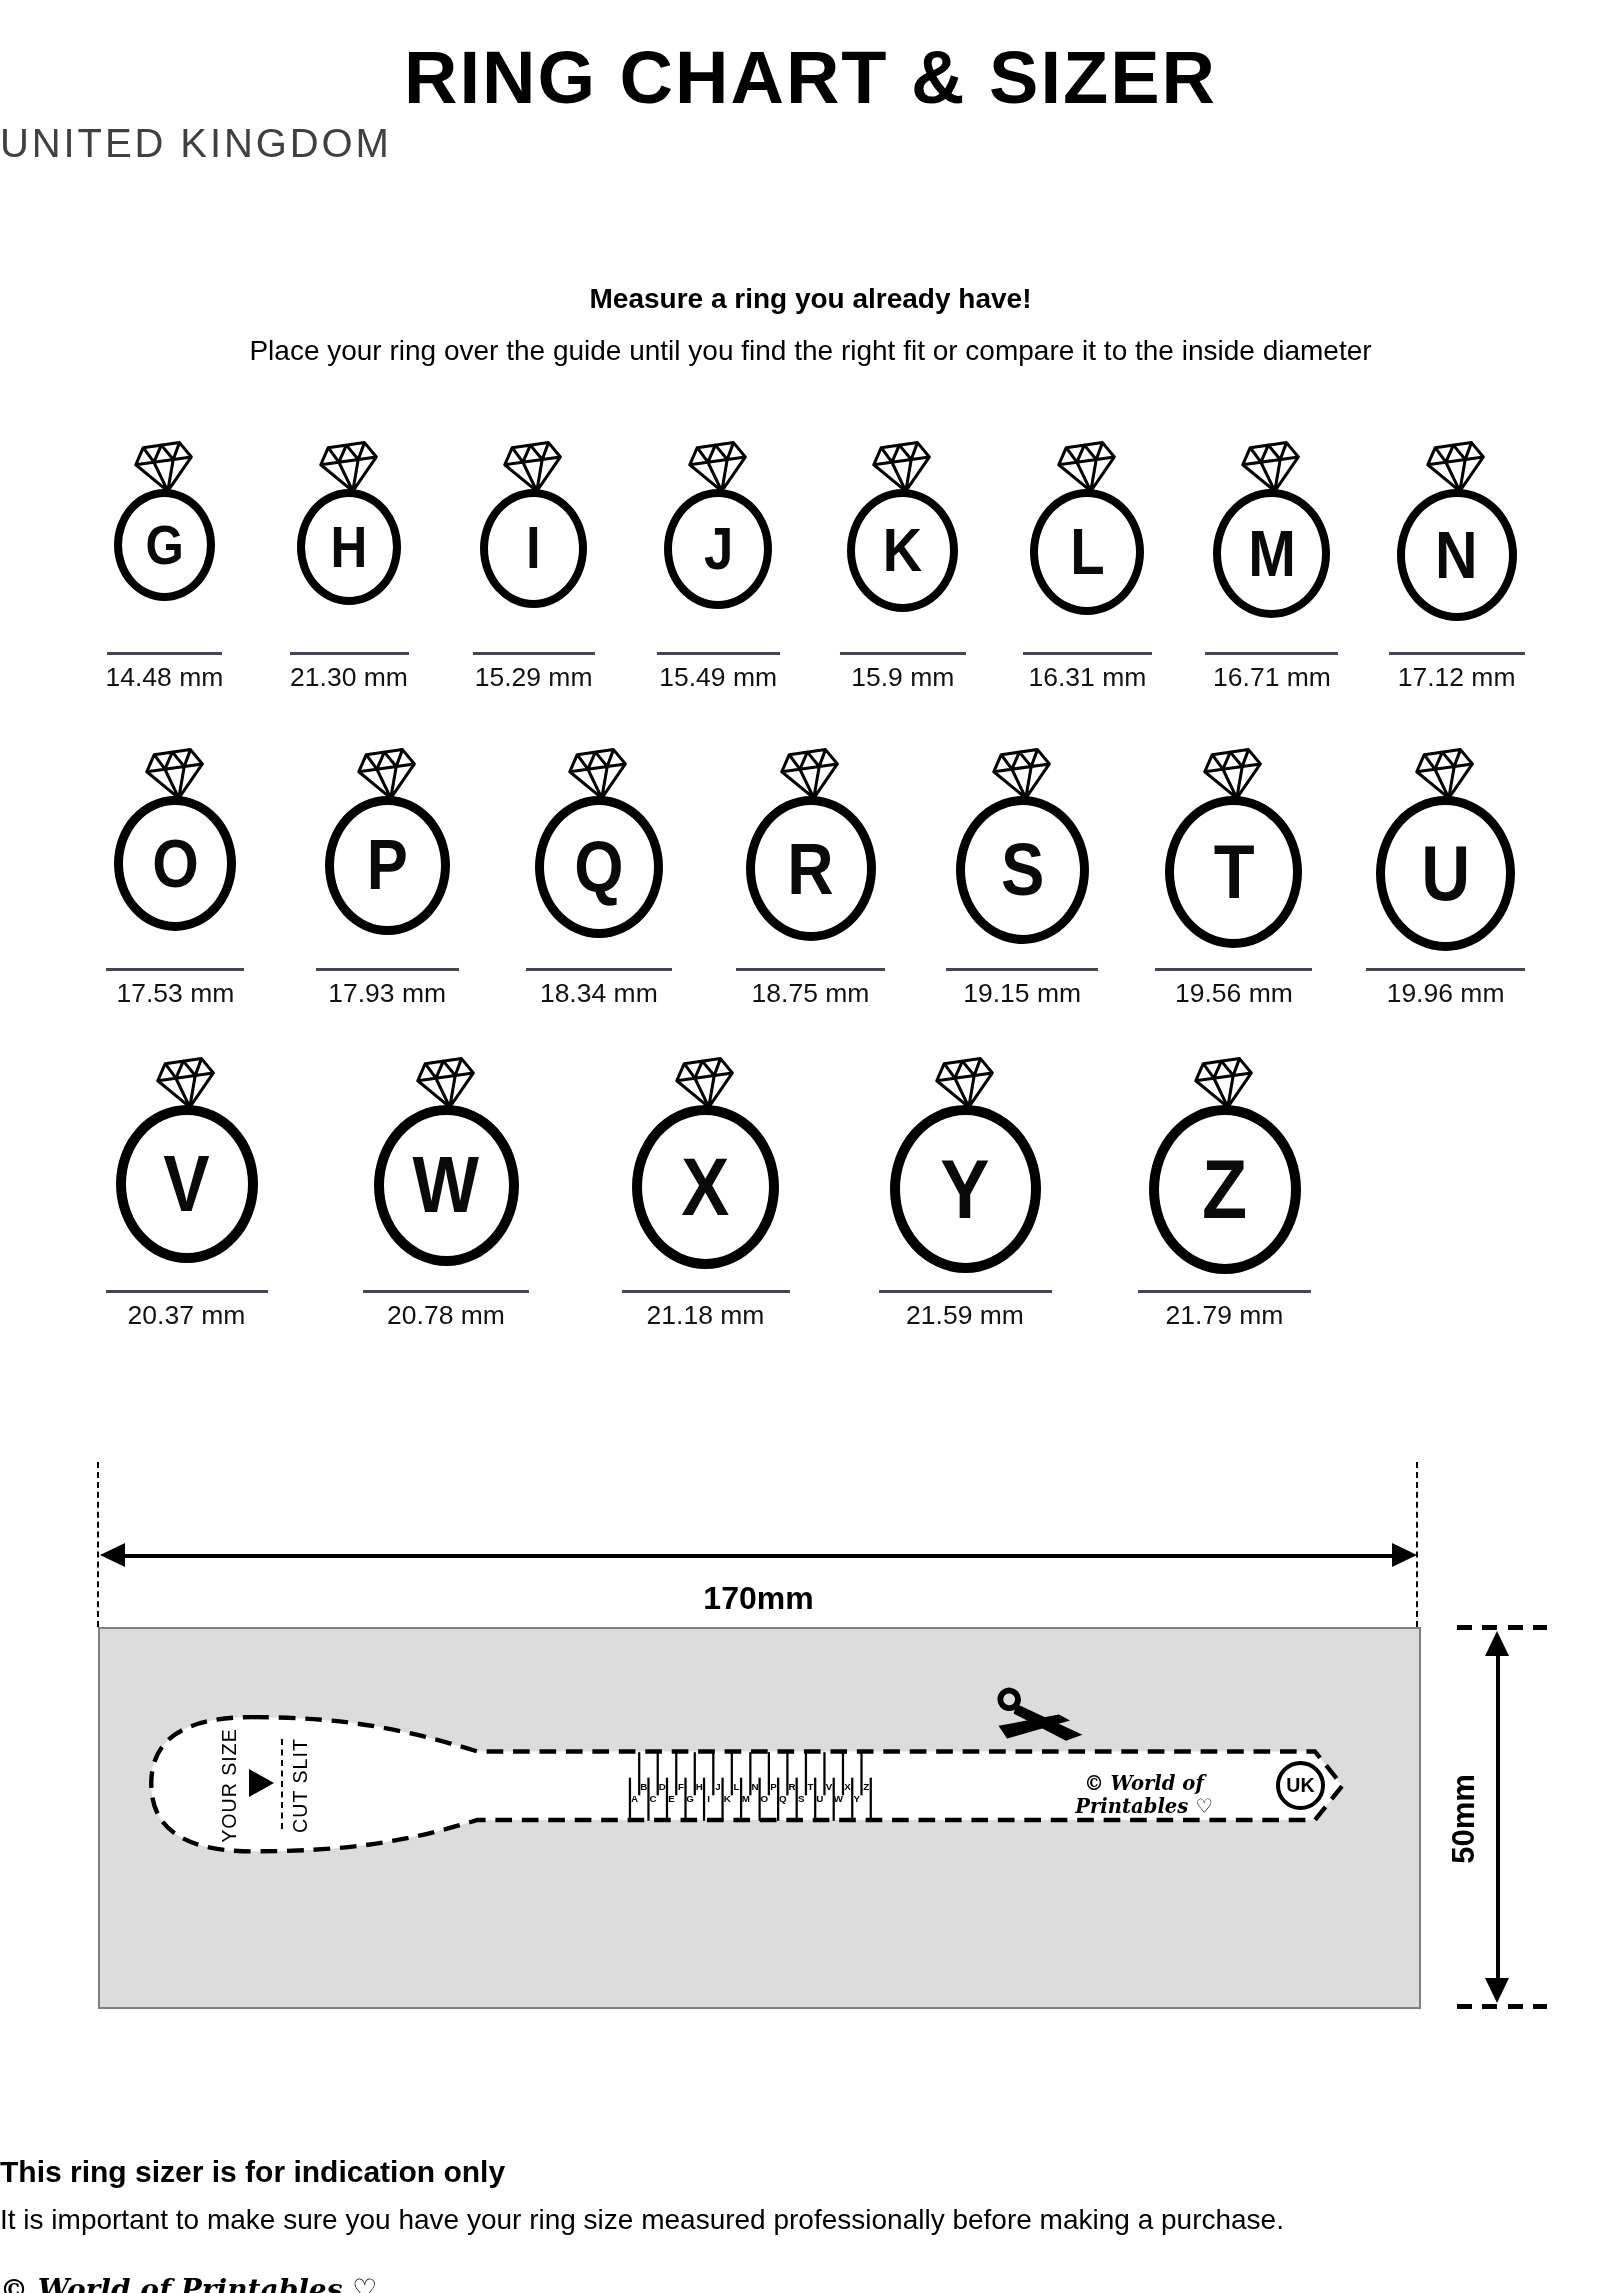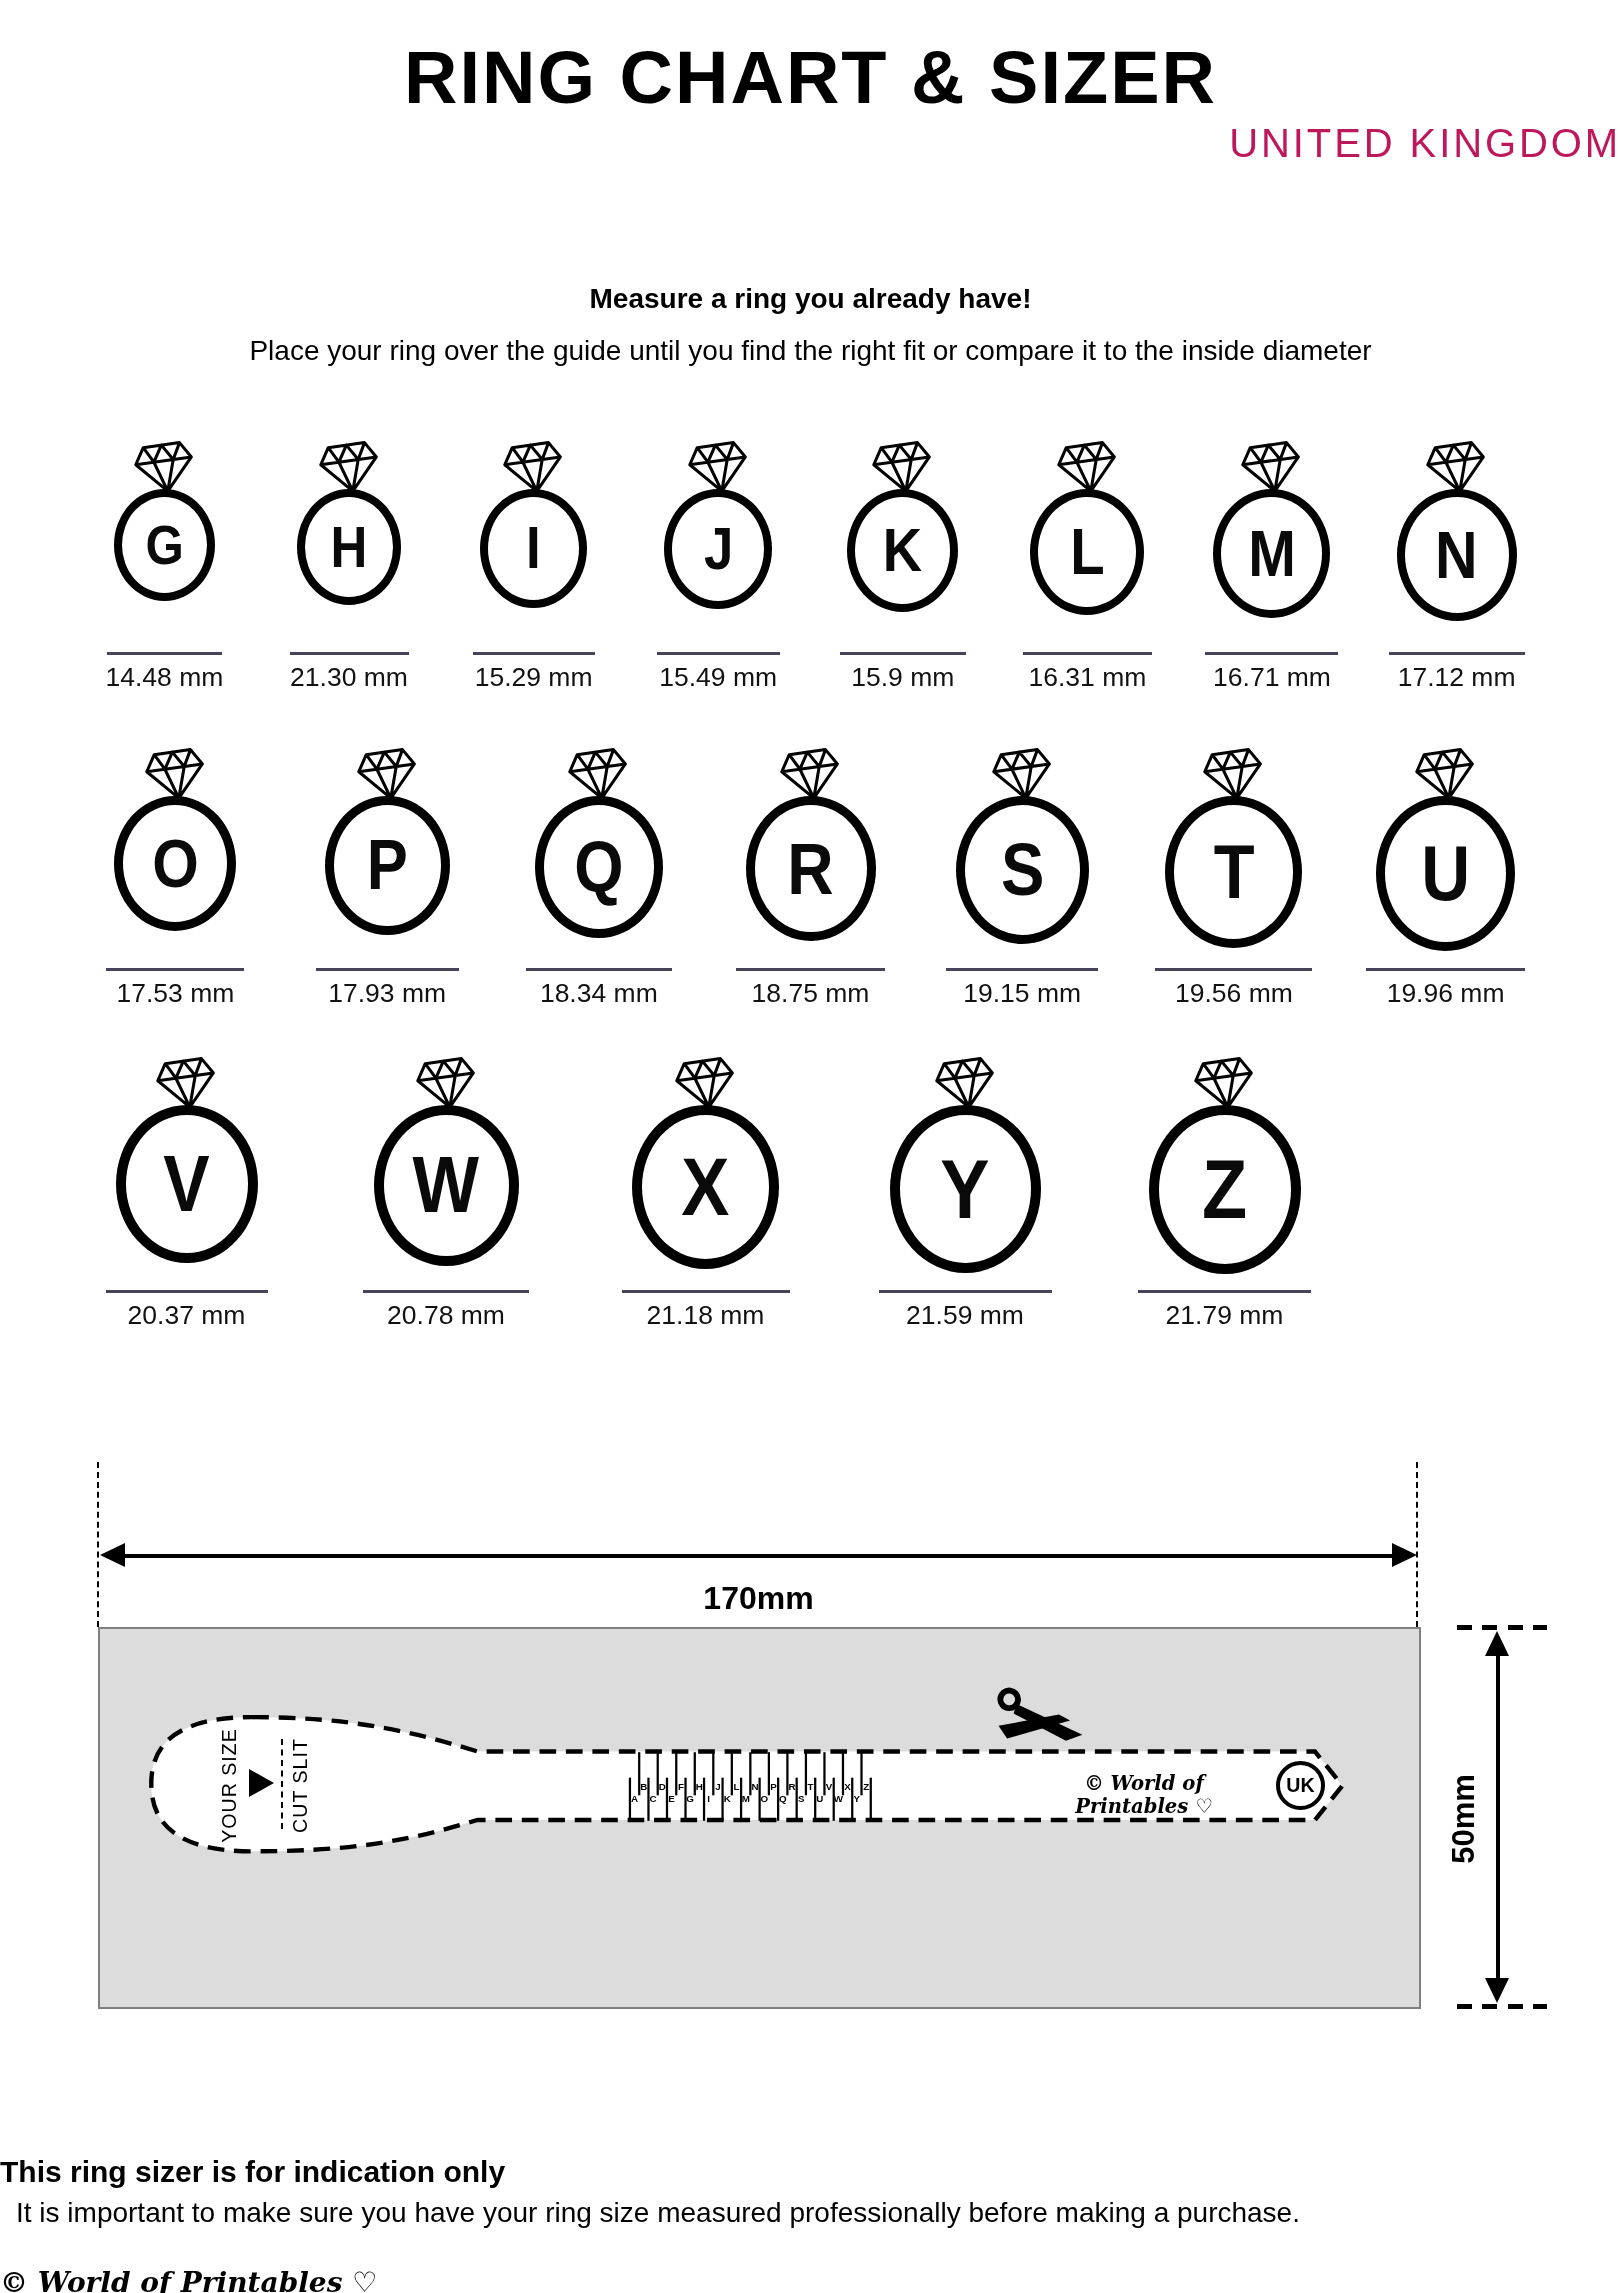--- a/index.html
+++ b/index.html
@@ -6,22 +6,22 @@
   body{
     width:1621px;height:2294px;background:#ffffff;color:#000;
     font-family:"Liberation Sans", sans-serif;overflow:hidden;position:relative;
   }
   
   .page-title{
     margin-top:41px;text-align:center;font-size:74px;font-weight:700;
     letter-spacing:2px;line-height:1.0;
   }
   .page-subtitle{
-    text-align:right;font-size:40px;font-weight:400;letter-spacing:2.9px;
-    margin-top:5.9px;color:#be185d;
+    text-align:left;font-size:40px;font-weight:400;letter-spacing:2.9px;
+    margin-top:5.9px;color:#404040;
   }
   
   .intro{margin-top:114px;text-align:center;line-height:1.35;}
   .intro .lead{font-size:28px;font-weight:700;}
   .intro .sub{font-size:28px;font-weight:400;margin-top:14px;}
   
   #rings{margin-top:71px;}
   .ring-row{display:flex;justify-content:center;align-items:flex-start;}
   .ring-row.left{justify-content:flex-start;}
   .ring-item{display:flex;flex-direction:column;align-items:center;}
@@ -84,21 +84,21 @@
     border-left:12.7px solid transparent;border-right:12.7px solid transparent;}
   .varrow-head.vt{top:171px;border-bottom:25.5px solid #000;}
   .varrow-head.vb{top:518px;border-top:25.5px solid #000;}
   .height-label{
     position:absolute;left:1400px;top:341px;width:127px;text-align:center;
     transform:rotate(-90deg);font-size:31px;font-weight:700;white-space:nowrap;
   }
   
   .footer{margin-top:125px;line-height:1.3;}
   .footer .f-head{font-size:30px;font-weight:700;}
-  .footer .f-line{font-size:28px;margin-top:4px;padding-left:16px;}
+  .footer .f-line{font-size:28px;margin-top:11px;}
   .footer .f-logo{
     margin-top:33px;font-size:28px;font-family:"DejaVu Serif", serif;
     font-style:italic;font-weight:700;
   }
 </style>
 </head>
 <body>
 
 <div class="page-title">RING CHART &amp; SIZER</div>
 <div class="page-subtitle">UNITED KINGDOM</div>

